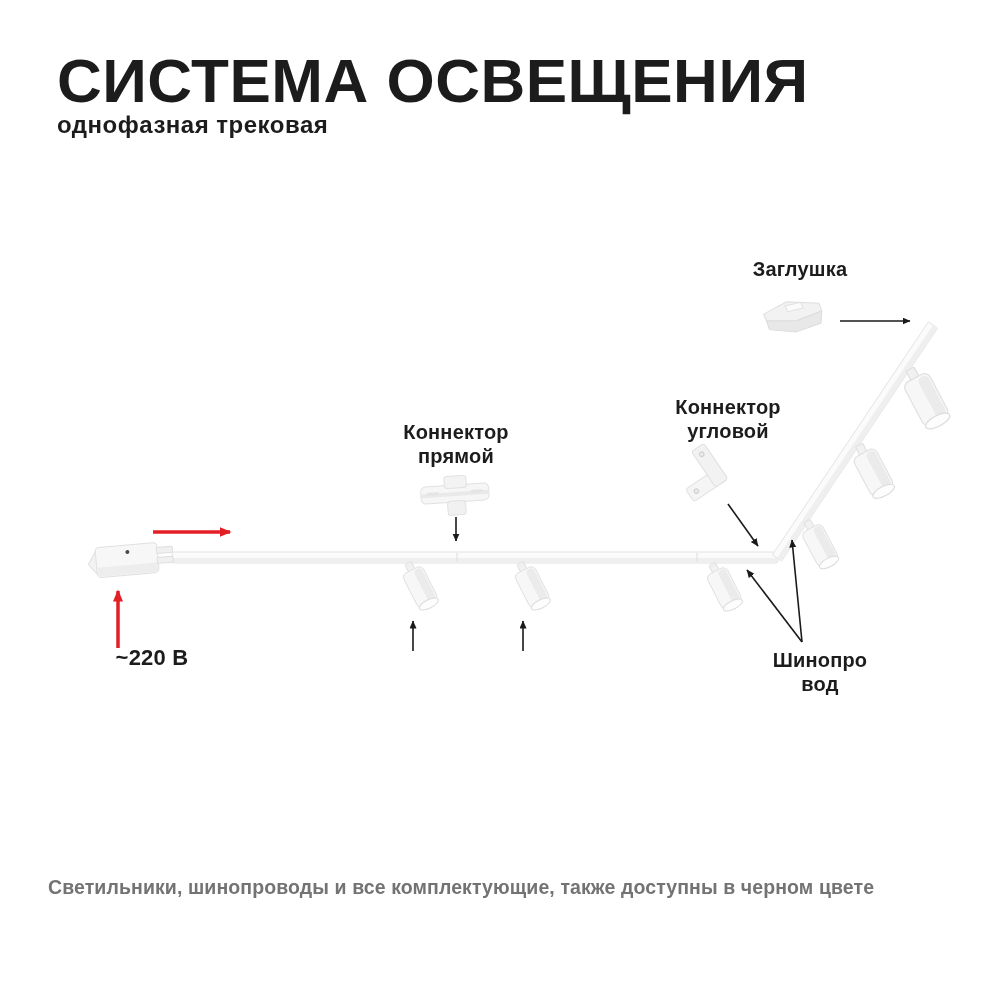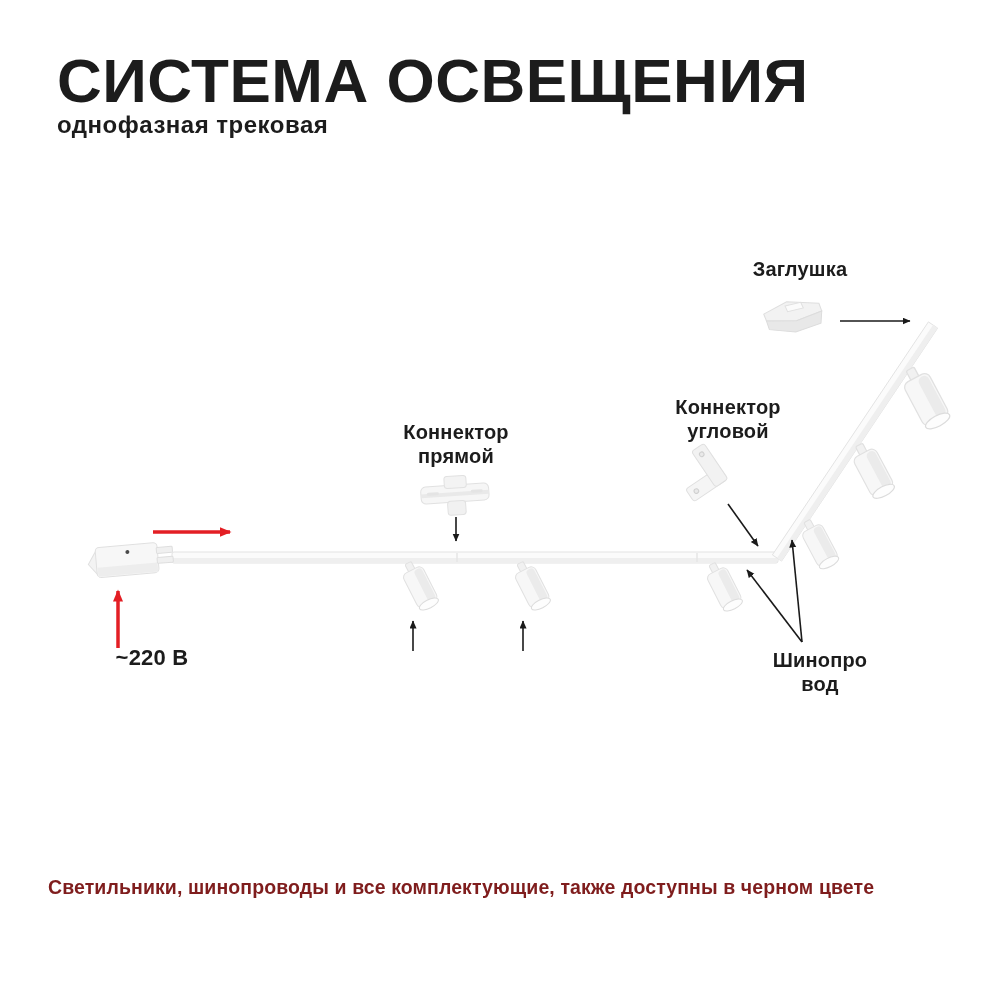--- a/index.html
+++ b/index.html
@@ -28,21 +28,21 @@
   }
   .lbl-endcap   { left:700px; top:257px; width:200px; }
   .lbl-corner   { left:648px; top:395px; width:160px; }
   .lbl-straight { left:376px; top:420px; width:160px; }
   .lbl-power    { left:48px;  top:489px; width:196px; }
   .lbl-voltage  { left:92px;  top:645px; width:120px; font-size:22px; }
   .lbl-lamps    { left:330px; top:650px; width:290px; }
   .lbl-track    { left:760px; top:648px; width:120px; }
   .footer-note {
     position:absolute; left:48px; top:876px; width:940px;
-    font-size:19.5px; font-weight:700; color:#7f1d1d;
+    font-size:19.5px; font-weight:700; color:#737373;
     letter-spacing:0.1px;
   }
 </style>
 </head>
 <body>
 
 <div class="page">
 
   <div class="title">СИСТЕМА ОСВЕЩЕНИЯ</div>
   <div class="subtitle">однофазная трековая</div>

